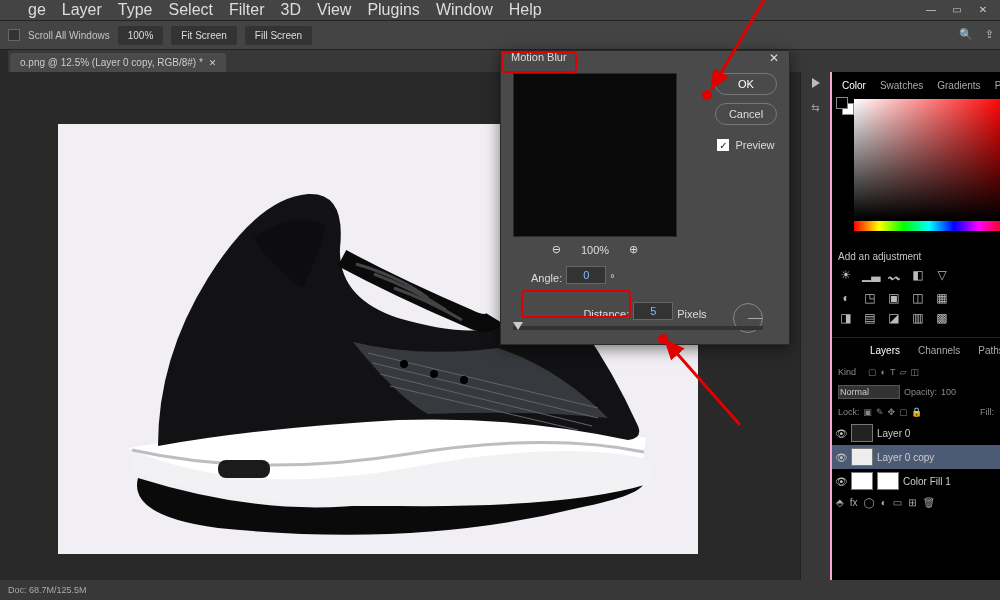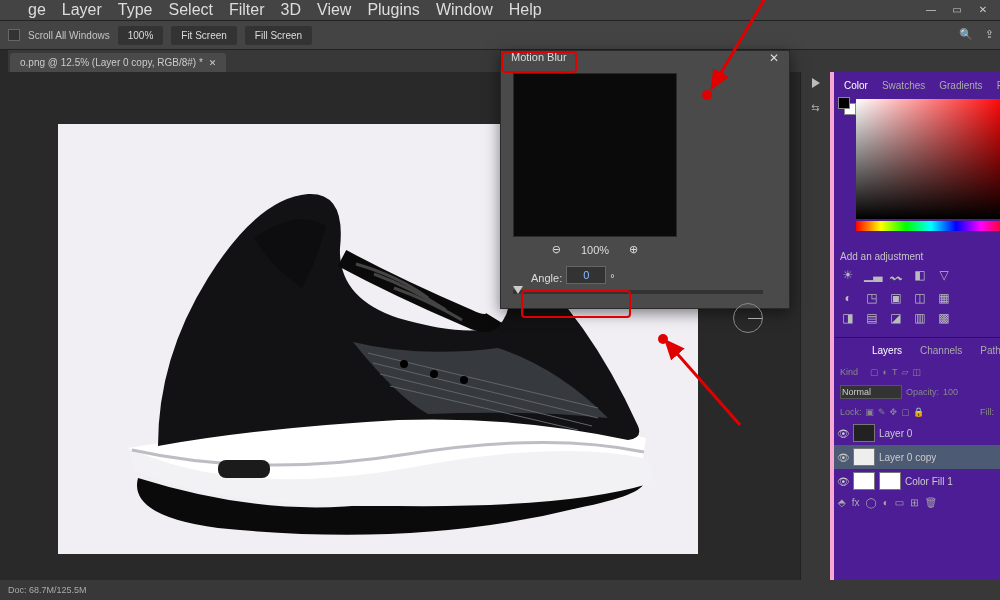--- a/index.html
+++ b/index.html
@@ -25,21 +25,21 @@
 
 .main { display:flex; height:508px; } 
 .canvaswrap { flex:1; background:#292929; position:relative; }
 .canvas { position:absolute; left:58px; top:52px; width:640px; height:430px; background:#f1eff4; }
 .shoe { position:absolute; left:40px; top:24px; width:570px; height:390px; }
 
 
 .rstrip { width:30px; background:#383838; border-left:1px solid #222; padding-top:6px; display:flex; flex-direction:column; align-items:center; gap:14px; }
 .rstrip .play { width:0; height:0; border-left:8px solid #bbb; border-top:5px solid transparent; border-bottom:5px solid transparent; }
 .rstrip .dots { font-size:10px; color:#aaa; }
-.rpanel { width:170px; background:#4c1d95; border-left:4px solid #f9a8d4; display:flex; flex-direction:column;justify-content:center; }
+.rpanel { width:170px; background:#000000; border-left:2px solid #f9a8d4; display:flex; flex-direction:column;justify-content:center; }
 
 .ptabs { display:flex; padding:4px 4px 0; gap:2px; font-size:10px; }
 .ptabs span { padding:4px 6px; color:#aaa; cursor:pointer; }
 .ptabs .act { color:#fff; }
 
 .colorarea { height:150px; padding:4px 6px; }
 .picker { position:relative; width:150px; height:120px; background:
   linear-gradient(to top, #000, transparent),
   linear-gradient(to right, #fff, #ff0000); }
 .huebar { width:150px; height:10px; margin-top:2px; background:linear-gradient(to right,#f00,#ff0,#0f0,#0ff,#00f,#f0f,#f00); }
@@ -291,24 +291,37 @@
       <span>⊕</span>
     </div>
 
     <div class="paramrow" style="margin-left:18px">
       <span>Angle:</span>
       <input value="0" style="">
       <span>°</span>
     </div>
     <div class="anglewheel"></div>
 
+    <div class="paramrow" style="justify-content:center; margin-top:18px">
+      <span>Distance:</span>
+      <input value="5" style="">
+      <span>Pixels</span>
+    </div>
     <div class="slider">
         <div class="h"></div>
       </div>
 
+    <div class="dlgbtns">
+      <div class="dbtn ok">OK</div>
+      <div class="dbtn">Cancel</div>
+      <div class="chk">
+        <span class="b">✓</span>
+        <span>Preview</span>
+      </div>
+    </div>
   </div>
 </div>
 
 <div class="anno" style="left:501px; top:51px; width:76px; height:22px;"></div>
 <div class="anno" style="left:521px; top:290px; width:110px; height:28px;"></div>
 <div style="position:absolute; left:702px; top:90px; width:10px; height:10px; background:#e00000; border-radius:50%;"></div>
 <div style="position:absolute; left:658px; top:334px; width:10px; height:10px; background:#e00000; border-radius:50%;"></div>
 
 <svg class="arrow" style="left:650px; top:-10px; width:130px; height:110px;">
   <defs>

